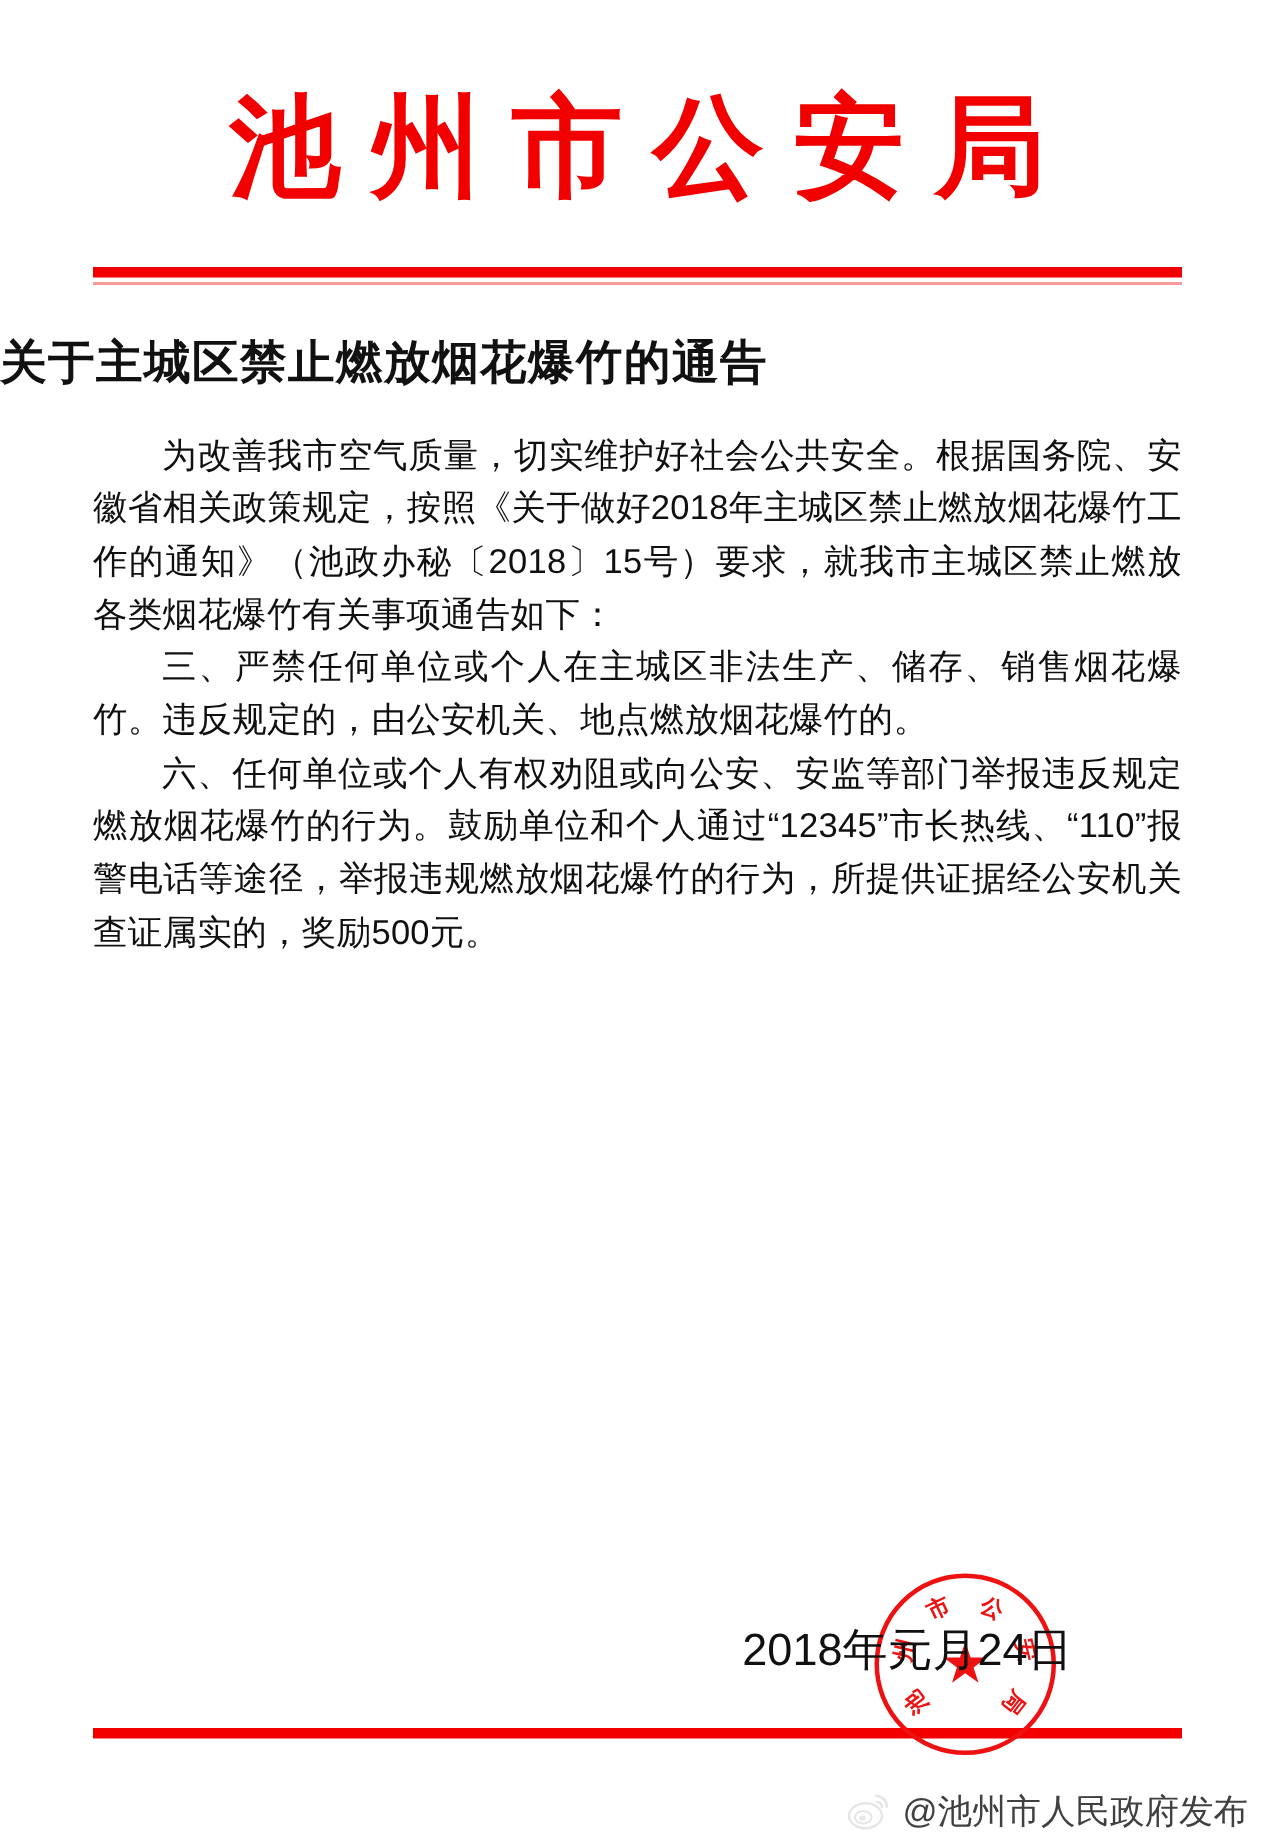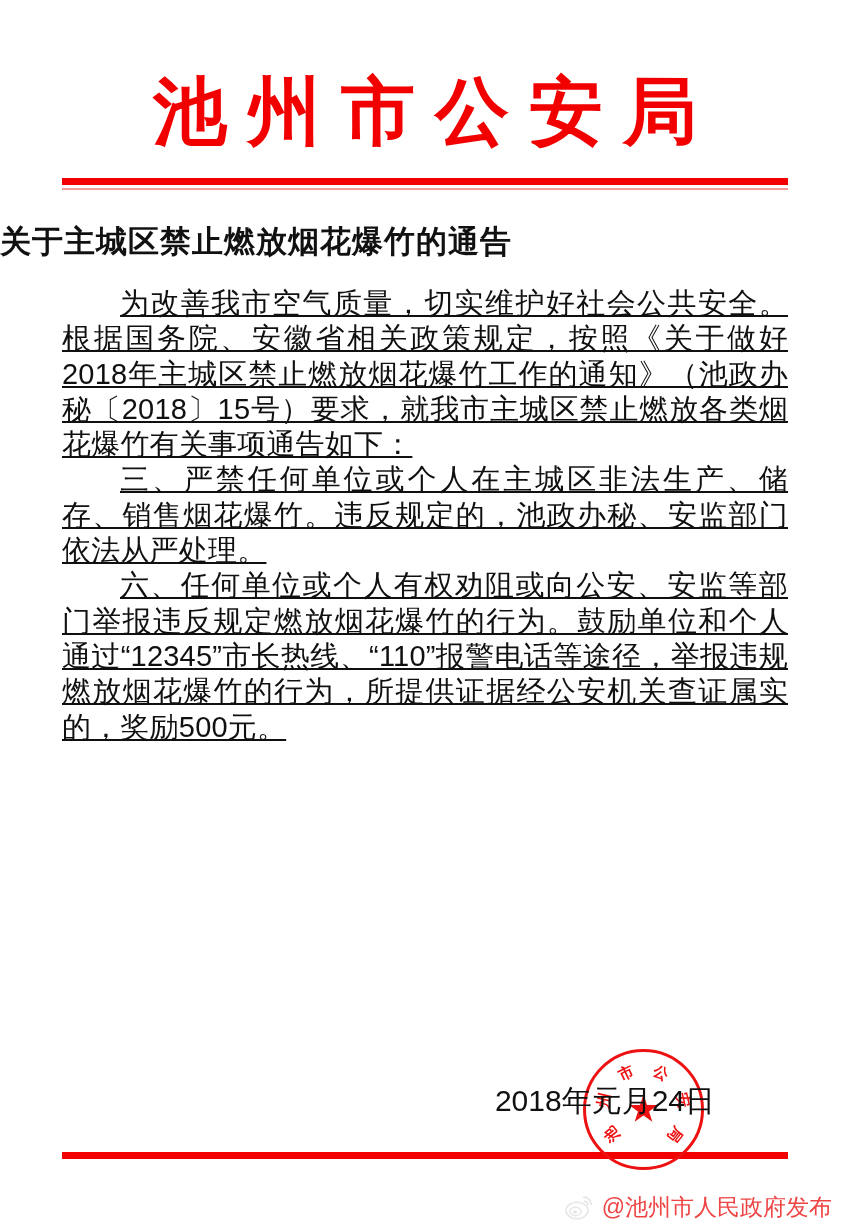--- a/index.html
+++ b/index.html
@@ -31,21 +31,20 @@
   }
   .masthead-title {
     font-family: "Liberation Serif", "DejaVu Serif", serif;
     font-weight: bold;
     font-size: 74px;
     line-height: 1.0;
     color: #f20000;
     letter-spacing: 20px;
     text-indent: 20px;
     white-space: nowrap;
-    margin-top: 13px;
   }
 
   .rule-top {
     position: absolute;
     left: 62px;
     right: 62px;
     top: 178px;
     height: 7px;
     background: #f20000;
   }
@@ -73,31 +72,30 @@
   }
 
   
   .body-wrap {
     position: absolute;
     left: 62px;
     width: 726px;
     top: 286px;
   }
   .para {
-    font-size: 29px;
+    font-size: 23px;
     line-height: 35.3px;
     color: #101010;
     text-align: justify;
     text-align-last: left;
     text-justify: inter-character;
     text-indent: 2em;
     margin: 0;
     letter-spacing: 0.2px;
     font-family: "Liberation Sans", "DejaVu Sans", sans-serif;
-    text-decoration: underline;
   }
 
   
   .sign-block {
     position: absolute;
     left: 0;
     right: 0;
     top: 1085px;
     height: 40px;
   }
@@ -174,41 +172,41 @@
     opacity: 1;
   }
   .watermark-logo {
     width: 30px;
     height: 26px;
     flex: none;
   }
   .watermark-text {
     font-size: 23px;
     line-height: 26px;
-    color: #ef4444;
+    color: #404040;
     font-family: "Liberation Sans", "DejaVu Sans", sans-serif;
     white-space: nowrap;
   }
 </style>
 </head>
 <body>
 
 <div class="page">
 
   <div class="masthead">
     <div class="masthead-title">池州市公安局</div>
   </div>
   <div class="rule-top"></div>
   <div class="rule-top-thin"></div>
 
   <div class="doc-title">关于主城区禁止燃放烟花爆竹的通告</div>
 
   <div class="body-wrap">
     <p class="para">为改善我市空气质量，切实维护好社会公共安全。根据国务院、安徽省相关政策规定，按照《关于做好2018年主城区禁止燃放烟花爆竹工作的通知》（池政办秘〔2018〕15号）要求，就我市主城区禁止燃放各类烟花爆竹有关事项通告如下：</p>
-    <p class="para">三、严禁任何单位或个人在主城区非法生产、储存、销售烟花爆竹。违反规定的，池政办秘、安监部门依法从严处理。</p>
+    <p class="para">三、严禁任何单位或个人在主城区非法生产、储存、销售烟花爆竹。违反规定的，由公安机关、地点燃放烟花爆竹的。</p>
     <p class="para">六、任何单位或个人有权劝阻或向公安、安监等部门举报违反规定燃放烟花爆竹的行为。鼓励单位和个人通过“12345”市长热线、“110”报警电话等途径，举报违规燃放烟花爆竹的行为，所提供证据经公安机关查证属实的，奖励500元。</p>
   </div>
 
   <div class="seal">
     <div class="seal-ring-text">
       <span style="transform: translate(-31.52px, 24.63px) rotate(-128deg);">池</span>
       <span style="transform: translate(-38.94px, -9.13px) rotate(-76.8deg);">州</span>
       <span style="transform: translate(-17.28px, -36.07px) rotate(-25.6deg);">市</span>
       <span style="transform: translate(17.28px, -36.07px) rotate(25.6deg);">公</span>
       <span style="transform: translate(38.94px, -9.13px) rotate(76.8deg);">安</span>

